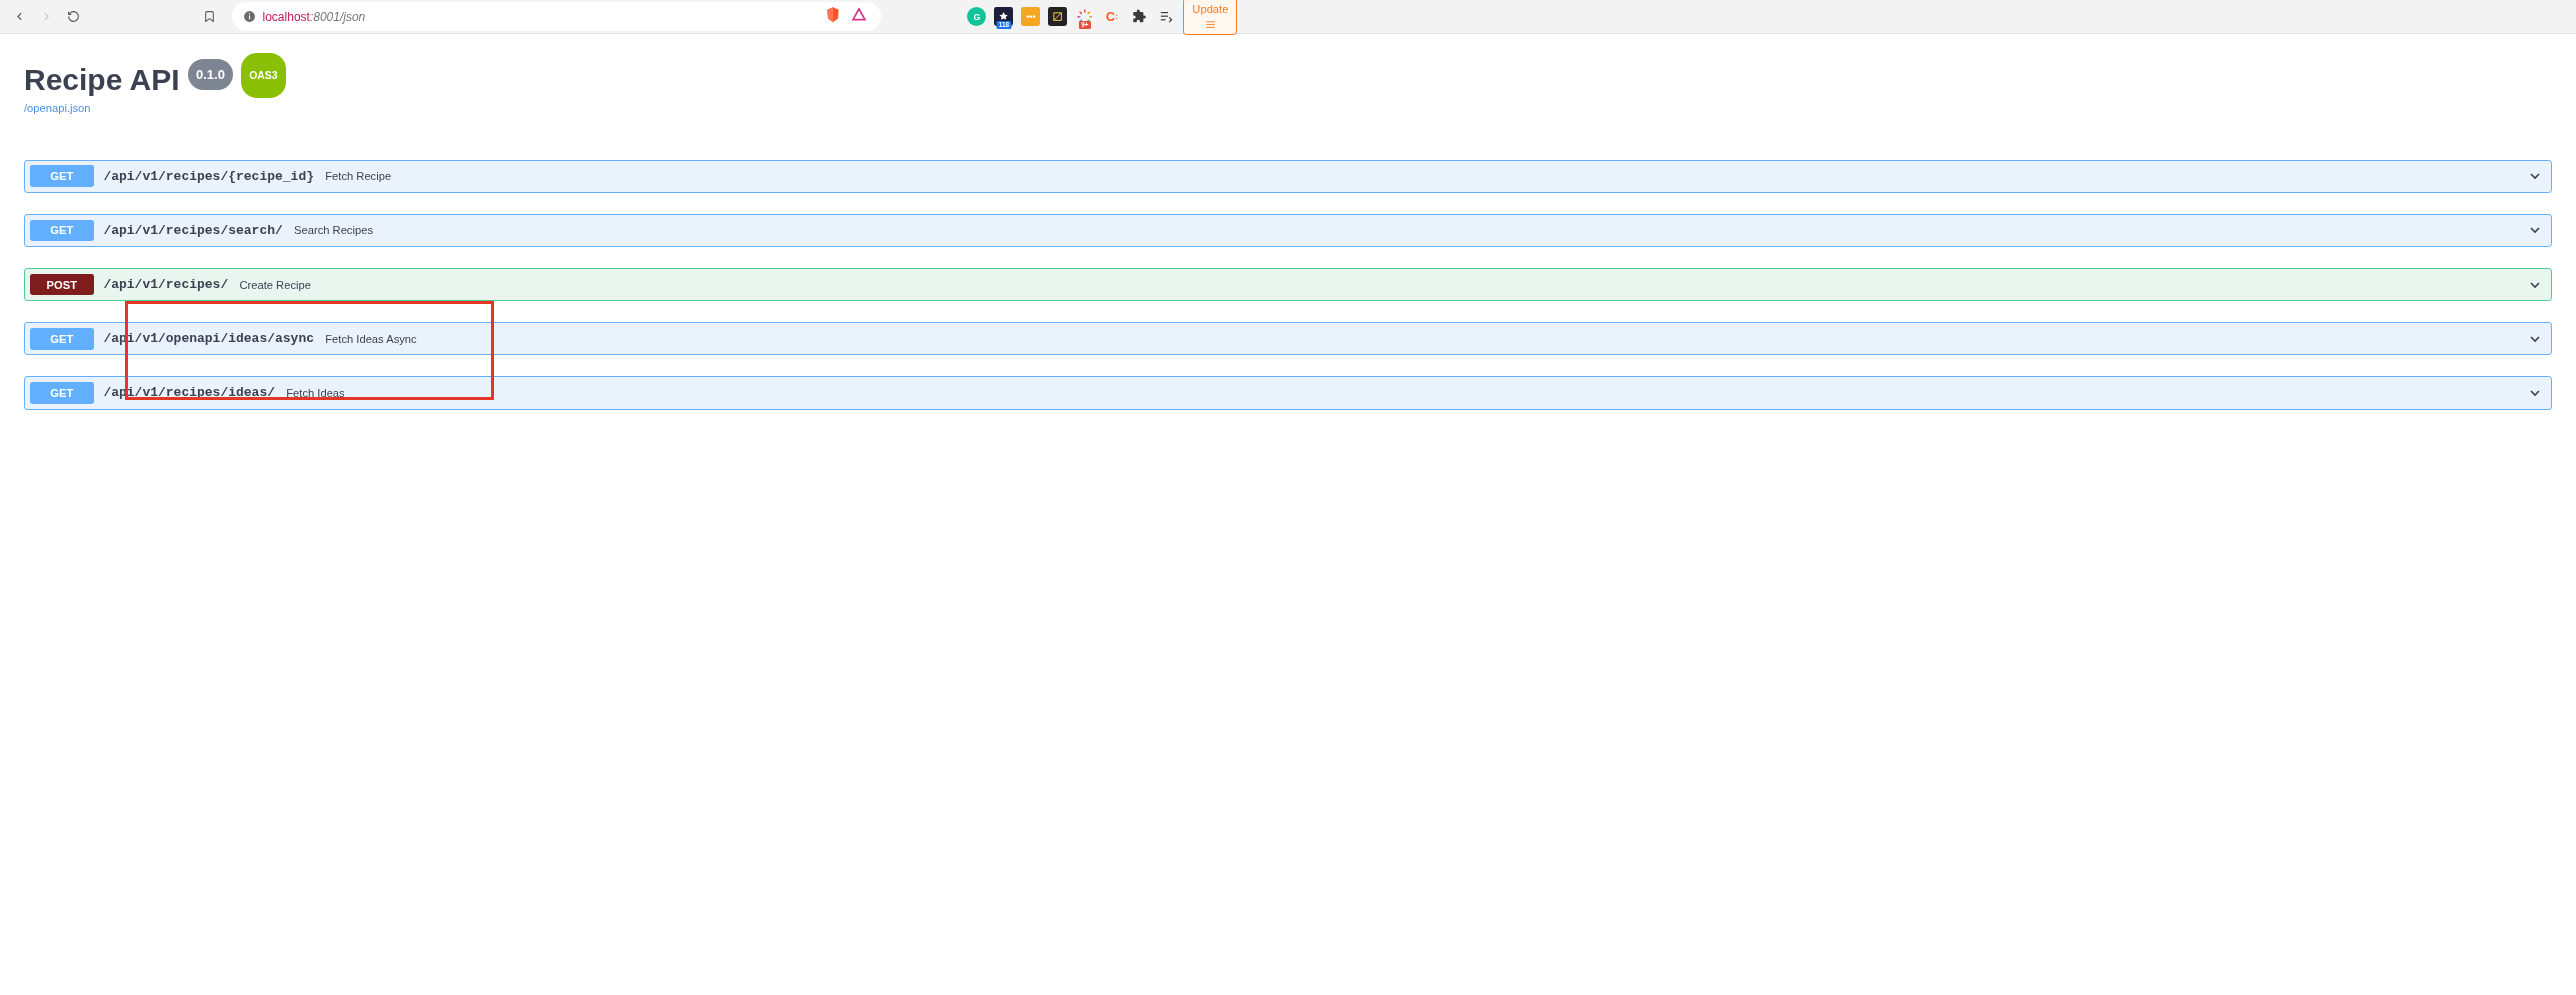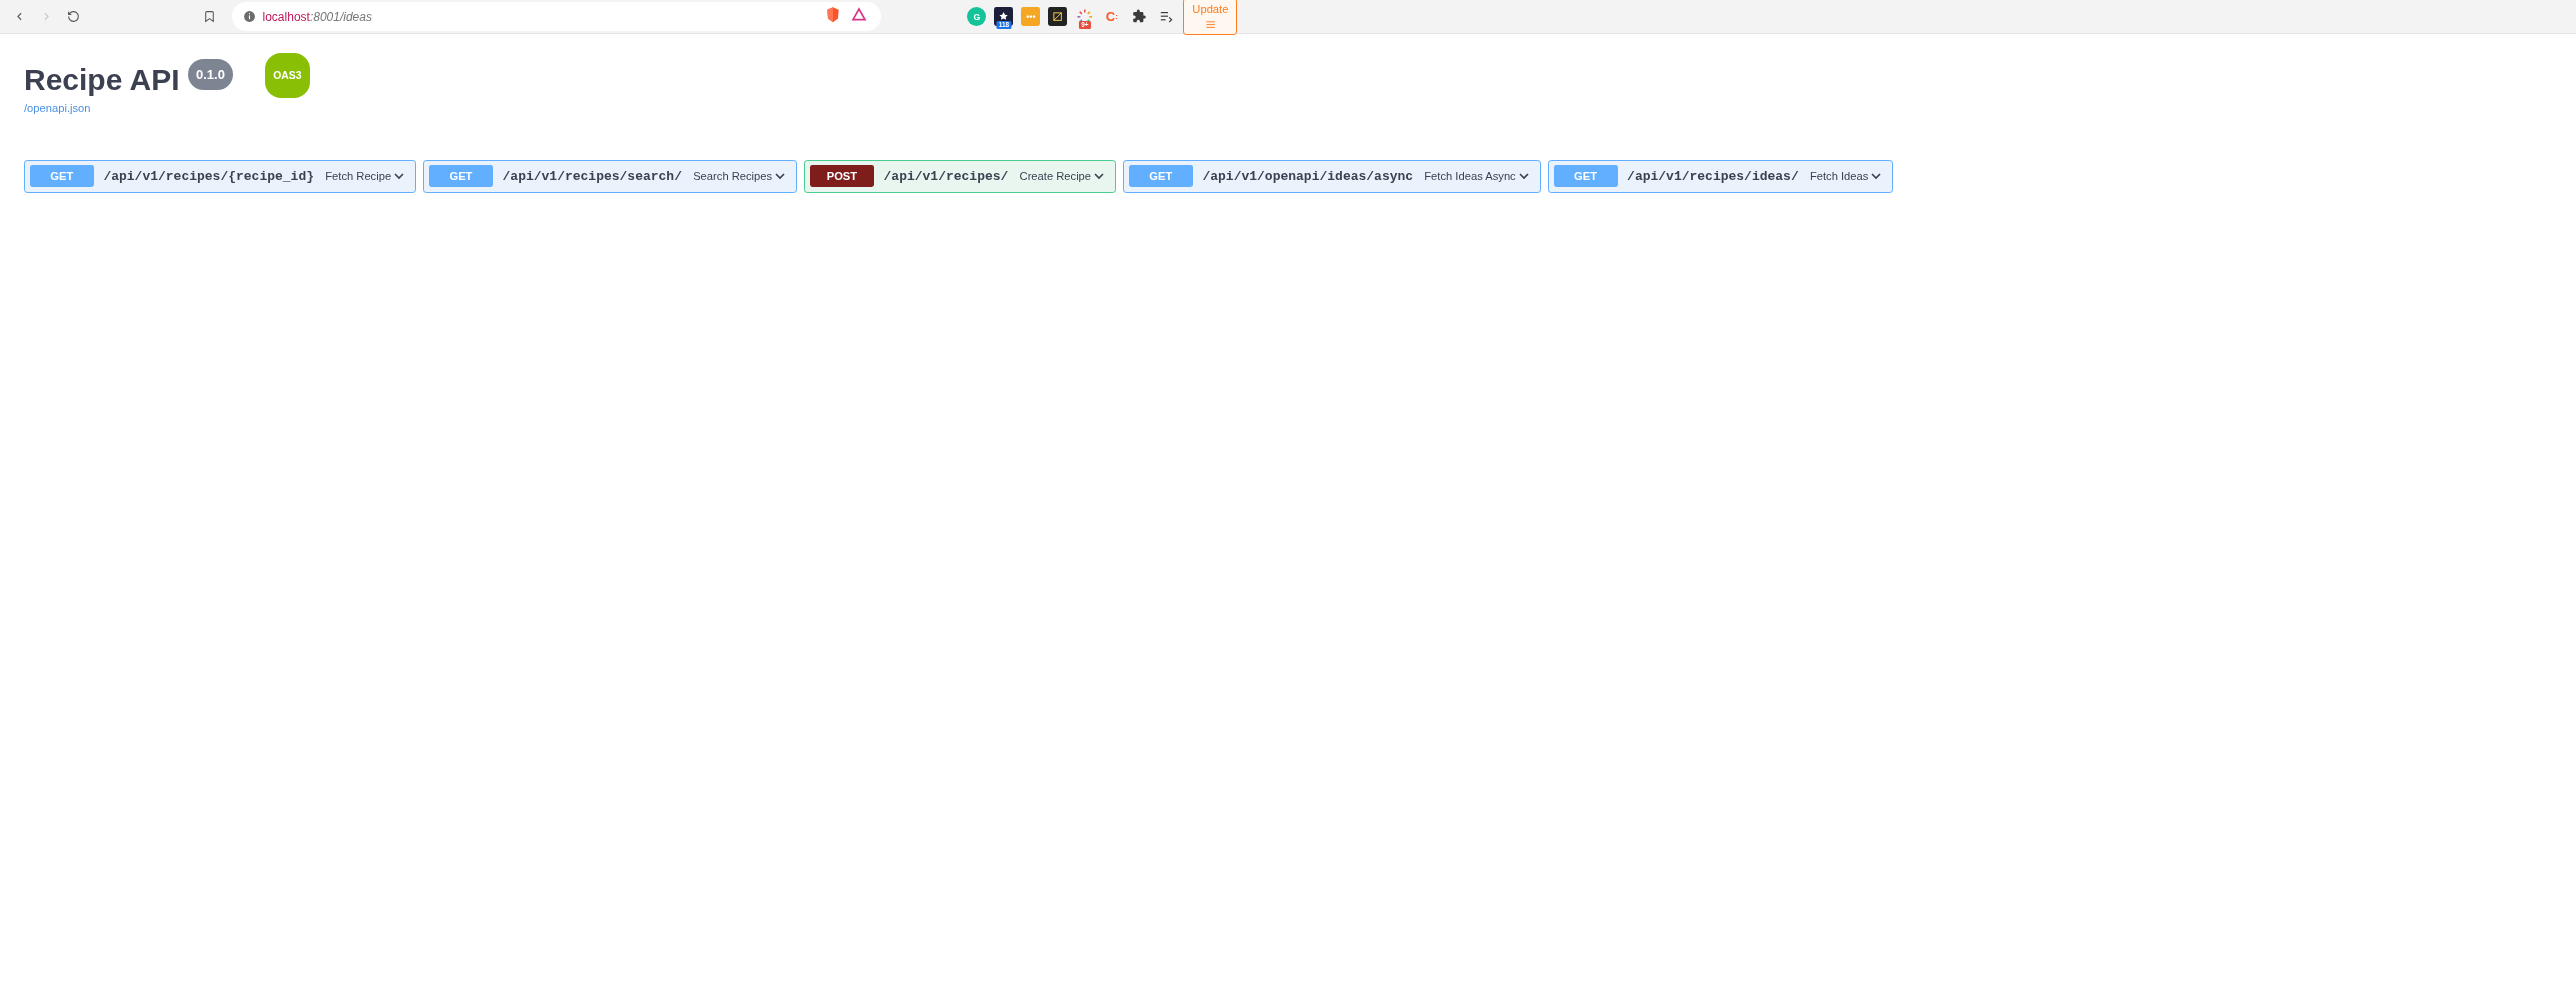--- a/index.html
+++ b/index.html
@@ -56,34 +56,34 @@
     
     .page { padding: 19px 24px; }
     .title-row { display: flex; align-items: flex-start; gap: 6.4px; margin-bottom: 1.6px; }
     .api-title { font-size: 30px; font-weight: 700; color: #3b4151; }
     .version-badge {
       background: #7d8492; color: #fff; font-size: 13px; font-weight: 700;
       padding: 8px 8px; border-radius: 16px; display: inline-block; vertical-align: super;
     }
     .oas-badge {
       background: #89bf04; color: #fff; font-size: 10.4px; font-weight: 700;
-      padding: 17px 8px; border-radius: 16px; display: inline-block; vertical-align: super; margin-left: 24px;
+      padding: 17px 8px; border-radius: 16px; display: inline-block; vertical-align: super;
     }
     .openapi-link { color: #4990e2; font-size: 11.2px; text-decoration: none; display: inline-block; margin-top: 0; }
 
     .tag-section { margin-top: 45px; }
     .tag-header {
       display: flex; align-items: center; justify-content: space-between;
       padding: 6.4px 3.2px 6.4px 6.4px; cursor: pointer;
       border-bottom: 0.8px solid rgba(59,65,81,0.3);
     }
     .tag-name { font-size: 19px; font-weight: 700; color: #3b4151; }
     .chevron { width: 17.6px; height: 17.6px; color: #3b4151; }
 
-    .operations { margin-top: 8px; display: flex; flex-direction: row; gap: 7px; position: relative; }
+    .operations { margin-top: 8px; display: flex; flex-direction: column; gap: 21px; position: relative; }
 
     .opblock {
       border: 0.8px solid; border-radius: 3.2px; display: flex; align-items: center;
       padding: 4.8px 8px 4.8px 4.8px; cursor: pointer;
     }
     .opblock.get { background: #eaf3fb; border-color: #61affe; }
     .opblock.post { background: #e8f6ef; border-color: #49cc90; }
     .method {
       font-size: 11.2px; font-weight: 700; color: #fff; text-align: center;
       min-width: 64px; padding: 4.8px 0; border-radius: 2.4px; margin-right: 9.6px;
@@ -128,21 +128,21 @@
         <path d="M19 21l-7-5-7 5V5a2 2 0 0 1 2-2h10a2 2 0 0 1 2 2z"></path>
       </svg>
   </div>
   <div class="address-bar">
     <svg class="url-info-icon" viewBox="0 0 24 24" fill="currentColor">
         <circle cx="12" cy="12" r="10" fill="#6b6b6b"></circle>
         <rect x="11" y="10" width="2" height="7" fill="#fff"></rect>
         <rect x="11" y="6" width="2" height="2" fill="#fff"></rect>
       </svg>
     <span class="url-text">
-      <span class="host">localhost</span><span class="path">:8001</span><span class="path">/ideas</span>
+      <span class="host">localhost</span><span class="path">:8001</span><span class="path">/json</span>
     </span>
     <div class="address-right">
       <span>
         <svg width="16" height="17.6" viewBox="0 0 24 28">
             <path d="M12 2 L21 6 L20 20 L12 26 L4 20 L3 6 Z" fill="#fb542b"></path>
             <path d="M12 2 L12 26 L4 20 L3 6 Z" fill="#ff7654"></path>
           </svg>
       </span>
       <span>
         <svg width="16" height="16" viewBox="0 0 24 24">

